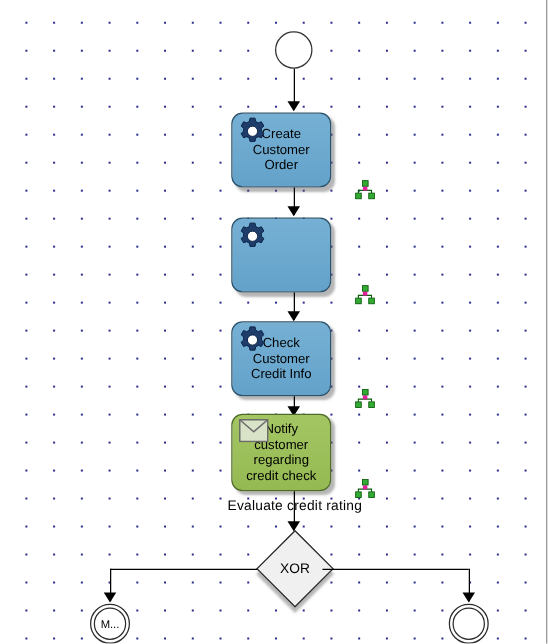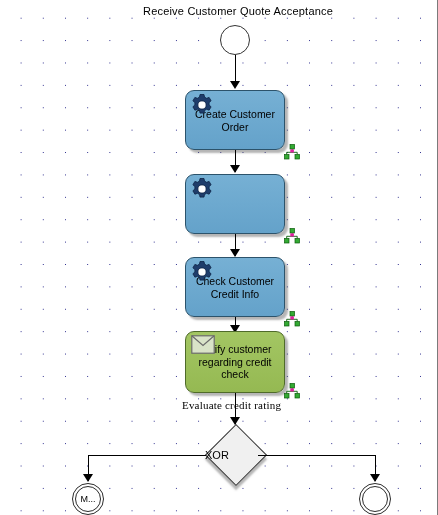--- a/index.html
+++ b/index.html
@@ -69,21 +69,21 @@
     transform: translateY(-50%);
     text-align: center;
     font-size: 9px;
     color: #000;
     z-index: 2;
   }
 
   
   .task {
     position: absolute;
-    width: 100px;
+    width: 80px;
     height: 60px;
     border-radius: 9px;
     border: 1.3px solid #2b4d63;
     box-sizing: border-box;
     box-shadow: 3px 3px 2px rgba(90,90,90,0.45);
   }
   .task.blue  { background: linear-gradient(#76b0d4, #64a2ca); border-color: #2c536b; }
   .task.green { background: linear-gradient(#a3c663, #95b952); border-color: #4f6b2a; }
 
   .task-text {
@@ -126,21 +126,21 @@
     height: 44px;
     background: #f0f0f0;
     border: 1.3px solid #2b2b2b;
     transform: rotate(45deg);
     box-sizing: border-box;
     box-shadow: 3px 3px 2px rgba(110,110,110,0.5);
   }
   .gateway-text {
     position: absolute;
     width: 62px;
-    text-align: left;
+    text-align: center;
     font-size: 11px;
     color: #000;
     z-index: 4;
   }
 
   
   .vline {
     position: absolute;
     width: 0;
     border-left: 1.3px solid #000000;
@@ -156,21 +156,20 @@
     border-left: 5px solid transparent;
     border-right: 5px solid transparent;
     border-top: 8px solid #000000;
   }
 </style>
 </head>
 <body>
 
 <div id="canvas">
 
-  <div class="label" style="left:143px; top:5px;">Receive Customer Quote Acceptance</div>
 
   <div class="start-event" style="left:220px; top:25px;"></div>
 
   <div class="vline" style="left:235px; top:55px; height:27px;"></div>
   <div class="arrowhead" style="left:230px; top:81px;"></div>
 
   <div class="task blue" style="left:185px; top:90px;">
     <span class="gear-icon">
       <svg viewBox="0 0 24 24" width="24" height="24">
         <path d="M10 1.5h4l.5 2.6 2.1 1.2 2.5-.9 2 3.4-2 1.8v2.4l2 1.8-2 3.4-2.5-.9-2.1 1.2-.5 2.6h-4l-.5-2.6-2.1-1.2-2.5.9-2-3.4 2-1.8v-2.4l-2-1.8 2-3.4 2.5.9 2.1-1.2z" fill="#1f3d6b" stroke="#0d2345" stroke-width="0.8"></path>
@@ -251,21 +250,21 @@
       <rect x="0.5" y="10.5" width="4.5" height="4.5" fill="#33aa33" stroke="#0a5c0a" stroke-width="0.7"></rect>
       <rect x="11" y="10.5" width="4.5" height="4.5" fill="#33aa33" stroke="#0a5c0a" stroke-width="0.7"></rect>
       <path d="M8.2 5.2v3.1M2.7 10.4V8.3h10.5v2.1" stroke="#0a5c0a" stroke-width="0.9" fill="none"></path>
       <rect x="6.3" y="5.4" width="3.6" height="3.1" fill="#e020a0"></rect>
     </svg>
   </span>
 
   <div class="vline" style="left:235px; top:393px; height:32px;"></div>
   <div class="arrowhead" style="left:230px; top:417px;"></div>
 
-  <div class="label" style="left:182px; top:399px;font-family:Liberation Serif, serif;">Evaluate credit rating</div>
+  <div class="label" style="left:182px; top:399px;">Evaluate credit rating</div>
 
   <div class="gateway" style="left:214px; top:433px;"></div>
   <div class="gateway-text" style="left:205px; top:449px;">XOR</div>
 
   <div class="hline" style="left:88px; top:455px; width:118px;"></div>
   <div class="vline" style="left:88px; top:455px; height:26px;"></div>
   <div class="arrowhead" style="left:83px; top:474px;"></div>
   <div class="end-event" style="left:72px; top:483px;">
     <span class="ev-text">M...</span>
   </div>

